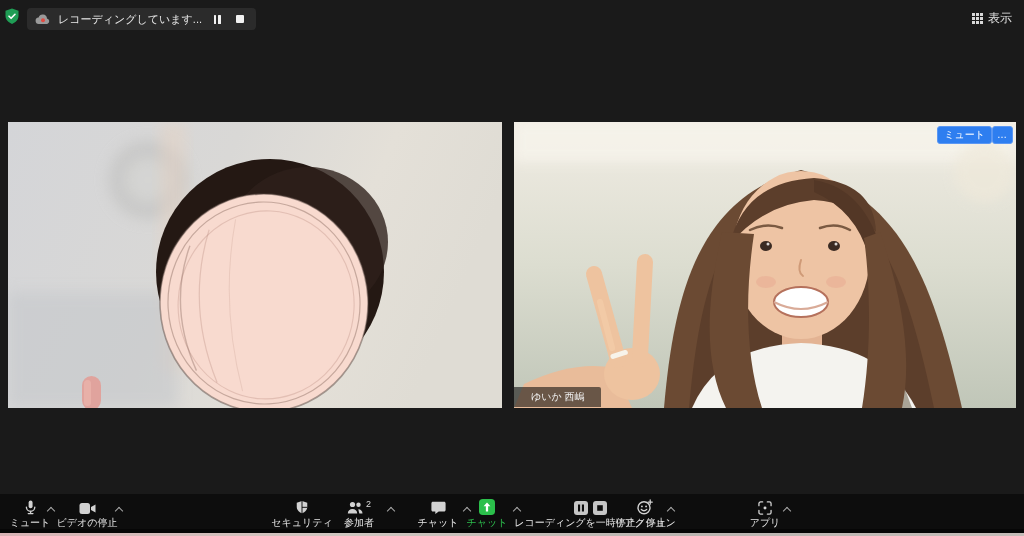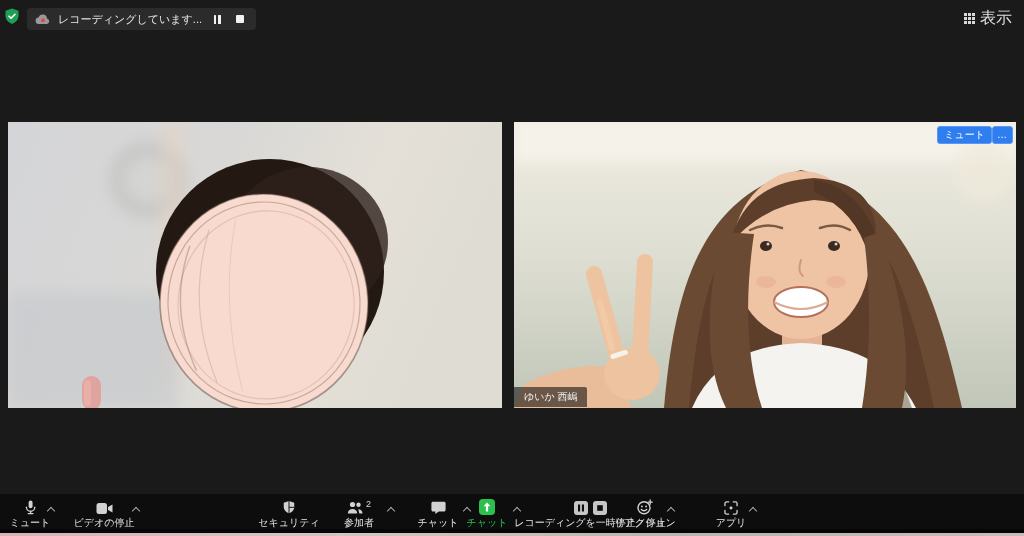--- a/index.html
+++ b/index.html
@@ -12,33 +12,33 @@
   .shield-btn { position:absolute; left:4px; top:8px; width:16px; height:17px; cursor:pointer; }
   .rec-pill { position:absolute; left:27px; top:8px; height:22px; background:#2b2b2b;
     border-radius:4px; display:flex; align-items:center; padding:0 8px; gap:7px; }
   .rec-pill .rec-text { color:#e8e8e8; font-size:11px; white-space:nowrap; }
   .pill-btn { width:16px; height:16px; display:flex; align-items:center; justify-content:center;
     gap:2px; cursor:pointer; }
   .pill-btn .bar { width:2.5px; height:9px; background:#f2f2f2; border-radius:0.5px; }
   .pill-btn .sq  { width:8px; height:8px; background:#f2f2f2; border-radius:1px; }
   .view-btn { position:absolute; right:6px; top:8px; height:20px; display:flex; align-items:center;
     gap:5px; padding:0 6px; border-radius:4px; cursor:pointer; }
-  .view-btn span { color:#e0e0e0; font-size:16px;text-align:right; }
+  .view-btn span { color:#e0e0e0; font-size:12px;text-align:right; }
 
   
   .tile { position:absolute; top:122px; height:286px; background:#000; overflow:hidden; }
   .tile svg { display:block; width:100%; height:100%; }
   .tile-left  { left:8px;   width:494px; }
   .tile-right { left:514px; width:502px; }
   .vbadge { position:absolute; top:4px; background:#2e7ef0; border:1px solid #5b97f3;
     color:#fff; font-size:10px; line-height:1; padding:3px 6px; border-radius:3px; cursor:pointer; }
   .vbadge.mute { right:24px; }
   .vbadge.more { right:3px; padding:3px 4px; letter-spacing:1px; }
   .name-label { position:absolute; left:0; bottom:1px; background:rgba(12,12,12,.58);
-    color:#f2f2f2; font-size:10px; padding:3px 10px; border-radius:0 2px 0 0; }
+    color:#f2f2f2; font-size:10px; padding:3px 17px; border-radius:0 2px 0 0; }
 
   
   .toolbar { position:absolute; left:0; top:494px; width:1024px; height:39px; background:#0d0d0d; }
   .titem { position:absolute; top:4px; height:32px; display:flex; flex-direction:column;
     align-items:center; gap:3px; cursor:pointer; }
   .ticon { height:17px; display:flex; align-items:flex-end; justify-content:center; gap:2px; }
   .tlabel { font-size:10px; color:#e6e6e6; white-space:nowrap; line-height:1; }
   .tlabel.green { color:#2dbd4d; }
   .pcount { font-size:9px; color:#dcdcdc; margin-left:1px; align-self:flex-start; padding-top:1px; }
   .chev { position:absolute; top:8px; right:0; width:7px; height:7px; cursor:pointer; }
@@ -197,32 +197,32 @@
           <rect x="6" y="0.5" width="4.2" height="8.2" rx="2.1" fill="#d2d2d2"></rect>
           <path d="M3.6 7.5a4.5 4.5 0 0 0 9 0" stroke="#d2d2d2" stroke-width="1.4" fill="none" stroke-linecap="round"></path>
           <line x1="8.1" y1="12" x2="8.1" y2="14.3" stroke="#d2d2d2" stroke-width="1.4"></line>
           <line x1="5.6" y1="14.5" x2="10.6" y2="14.5" stroke="#d2d2d2" stroke-width="1.4" stroke-linecap="round"></line>
         </svg>
       </span>
       <span class="tlabel">ミュート</span>
       <span class="chev"></span>
     </div>
 
-    <div class="titem" style="left:69px; width:70px;">
+    <div class="titem" style="left:52px; width:70px;">
       <span class="ticon">
         <svg viewBox="0 0 17 13" width="17" height="13">
           <rect x="0.5" y="1" width="10.5" height="11" rx="2.5" fill="#d2d2d2"></rect>
           <path d="M12 5l4.5-2.6v8.2L12 8z" fill="#d2d2d2"></path>
         </svg>
       </span>
       <span class="tlabel">ビデオの停止</span>
       <span class="chev"></span>
     </div>
 
-    <div class="titem" style="left:255px; width:68px;">
+    <div class="titem" style="left:268px; width:68px;">
       <span class="ticon">
         <svg viewBox="0 0 16 16" width="14" height="15">
           <path d="M8 0.5l6 2v4.8c0 3.6-2.6 6.3-6 7.4-3.4-1.1-6-3.8-6-7.4V2.5z" fill="#d2d2d2"></path>
           <path d="M8 0.5v14.2 M8 7.8h6" stroke="#0d0d0d" stroke-width="1.1" fill="none"></path>
         </svg>
       </span>
       <span class="tlabel">セキュリティ</span>
     </div>
 
     <div class="titem" style="left:324px; width:70px;">
@@ -282,21 +282,21 @@
           <circle cx="4.9" cy="7.4" r="0.95" fill="#d2d2d2"></circle>
           <circle cx="9.1" cy="7.4" r="0.95" fill="#d2d2d2"></circle>
           <path d="M4.3 10.4a3.4 3.4 0 0 0 5.4 0" stroke="#d2d2d2" stroke-width="1.4" fill="none" stroke-linecap="round"></path>
           <path d="M13.2 1v4.2 M11.1 3.1h4.2" stroke="#d2d2d2" stroke-width="1.3" stroke-linecap="round"></path>
         </svg>
       </span>
       <span class="tlabel">リアクション</span>
       <span class="chev"></span>
     </div>
 
-    <div class="titem" style="left:706px; width:50px;">
+    <div class="titem" style="left:740px; width:50px;">
       <span class="ticon">
         <svg viewBox="0 0 15 15" width="14" height="14" fill="none" stroke="#d2d2d2" stroke-width="1.4" stroke-linecap="round">
           <path d="M1 5V2.8A1.8 1.8 0 0 1 2.8 1H5"></path>
           <path d="M10 1h2.2A1.8 1.8 0 0 1 14 2.8V5"></path>
           <path d="M14 10v2.2a1.8 1.8 0 0 1-1.8 1.8H10"></path>
           <path d="M5 14H2.8A1.8 1.8 0 0 1 1 12.2V10"></path>
           <circle cx="7.5" cy="7.5" r="1.6" fill="#d2d2d2" stroke="none"></circle>
         </svg>
       </span>
       <span class="tlabel">アプリ</span>

